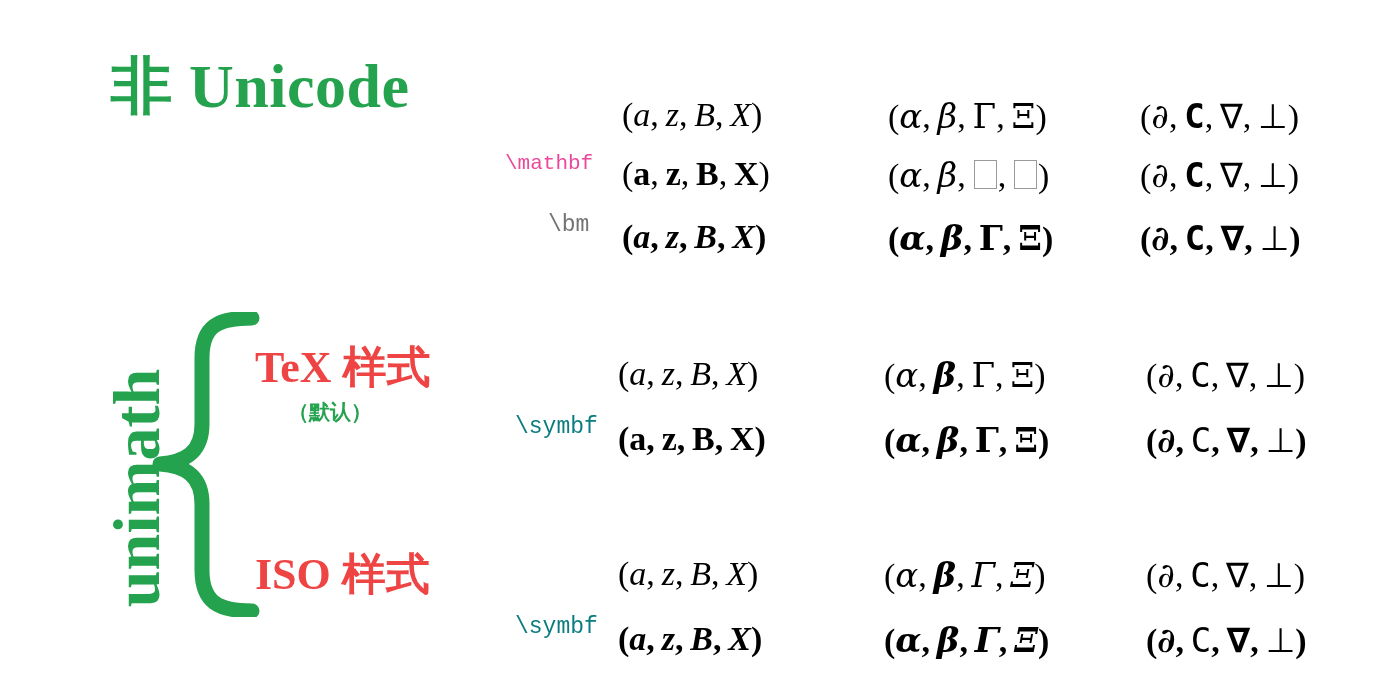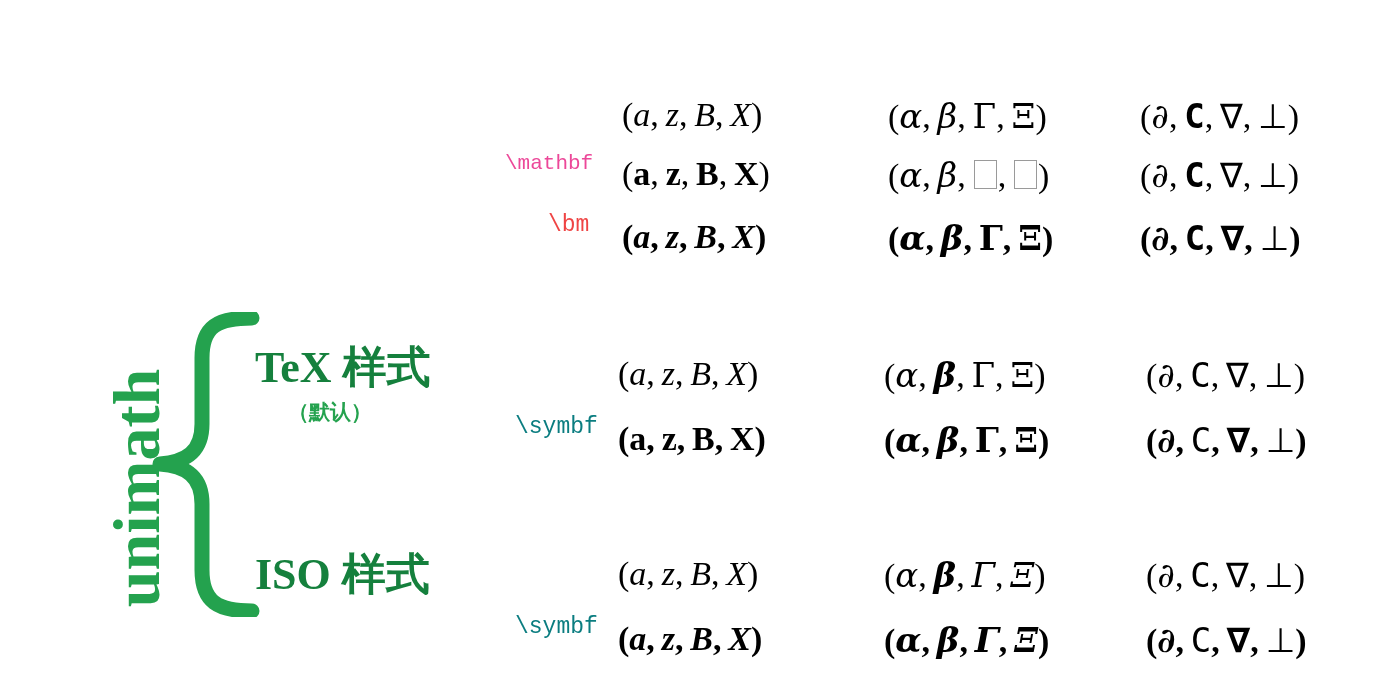--- a/index.html
+++ b/index.html
@@ -43,21 +43,21 @@
     white-space:nowrap;
     line-height:1;
   }
 
   
   #brace{left:140px;top:312px;width:120px;height:305px;}
   #brace svg{display:block;width:120px;height:305px;}
 
   
   .style-cap{
-    color:#15803d;
+    color:#ef4444;
     font-family:"Liberation Serif", serif;
     font-weight:700;
     white-space:nowrap;
   }
   #tex-style-label{left:255px;top:338px;font-size:44px;}
   #tex-style-sub{left:288px;top:398px;font-size:21px;color:#24a24e;
       font-family:"Liberation Serif",serif;font-weight:700;white-space:nowrap;}
   #iso-style-label{left:255px;top:545px;font-size:44px;}
 
   
@@ -113,20 +113,21 @@
     font-family:"Liberation Serif",serif;
     font-style:normal;font-weight:400;
   }
 </style>
 </head>
 <body>
 
 <div class="canvas">
 
   <div class="abs" id="title-block">
+    <span class="l1">非 Unicode</span>
   </div>
 
   <div class="mathrow" style="left:620px;top:96px;">
     <div class="cellwrap" style="width:0;">
       <span class="cmd"></span>
     </div>
   </div>
   <div class="cell" style="left:622px;top:96px;font-size:34px;">
     <span class="m-up">(</span><span class="m-it">a</span><span class="pt">, </span><span class="m-it">z</span><span class="pt">, </span><span class="m-it">B</span><span class="pt">, </span><span class="m-it">X</span><span class="m-up">)</span>
   </div>
@@ -141,21 +142,21 @@
   <div class="cell" style="left:622px;top:155px;font-size:34px;">
     <span class="m-up">(</span><span class="m-bf">a</span><span class="pt">, </span><span class="m-bf">z</span><span class="pt">, </span><span class="m-bf">B</span><span class="pt">, </span><span class="m-bf">X</span><span class="m-up">)</span>
   </div>
   <div class="cell" style="left:888px;top:155px;font-size:34px;text-align:center;">
     <span class="m-up">(</span><span class="m-grk">α</span><span class="pt">, </span><span class="m-grk">β</span><span class="pt">, </span><span class="tofu"></span><span class="pt">, </span><span class="tofu"></span><span class="m-up">)</span>
   </div>
   <div class="cell" style="left:1140px;top:155px;font-size:34px;">
     <span class="m-up">(</span><span class="m-grk">∂</span><span class="pt">, </span><span class="m-sans-bf">C</span><span class="pt">, </span><span class="m-sym">∇</span><span class="pt">, </span><span class="m-sym">⊥</span><span class="m-up">)</span>
   </div>
 
-  <div class="cell" style="left:548px;top:212px;font-size:23px;color:#ef4444;font-family:'Liberation Mono',monospace;">\bm</div>
+  <div class="cell" style="left:548px;top:212px;font-size:23px;color:#737373;font-family:'Liberation Mono',monospace;">\bm</div>
   <div class="cell" style="left:622px;top:218px;font-size:34px;">
     <span class="m-bf">(</span><span class="m-bfit">a</span><span class="pt" style="font-weight:700;">, </span><span class="m-bfit">z</span><span class="pt" style="font-weight:700;">, </span><span class="m-bfit">B</span><span class="pt" style="font-weight:700;">, </span><span class="m-bfit">X</span><span class="m-bf">)</span>
   </div>
   <div class="cell" style="left:888px;top:218px;font-size:34px;">
     <span class="m-bf">(</span><span class="m-grk-bf">α</span><span class="pt" style="font-weight:700;">, </span><span class="m-grk-bf">β</span><span class="pt" style="font-weight:700;">, </span><span class="m-grkup-bf">Γ</span><span class="pt" style="font-weight:700;">, </span><span class="m-grkup-bf">Ξ</span><span class="m-bf">)</span>
   </div>
   <div class="cell" style="left:1140px;top:218px;font-size:34px;">
     <span class="m-bf">(</span><span class="m-grk-bf">∂</span><span class="pt" style="font-weight:700;">, </span><span class="m-sans-bf">C</span><span class="pt" style="font-weight:700;">, </span><span class="m-sym-bf">∇</span><span class="pt" style="font-weight:700;">, </span><span class="m-sym">⊥</span><span class="m-bf">)</span>
   </div>
 

